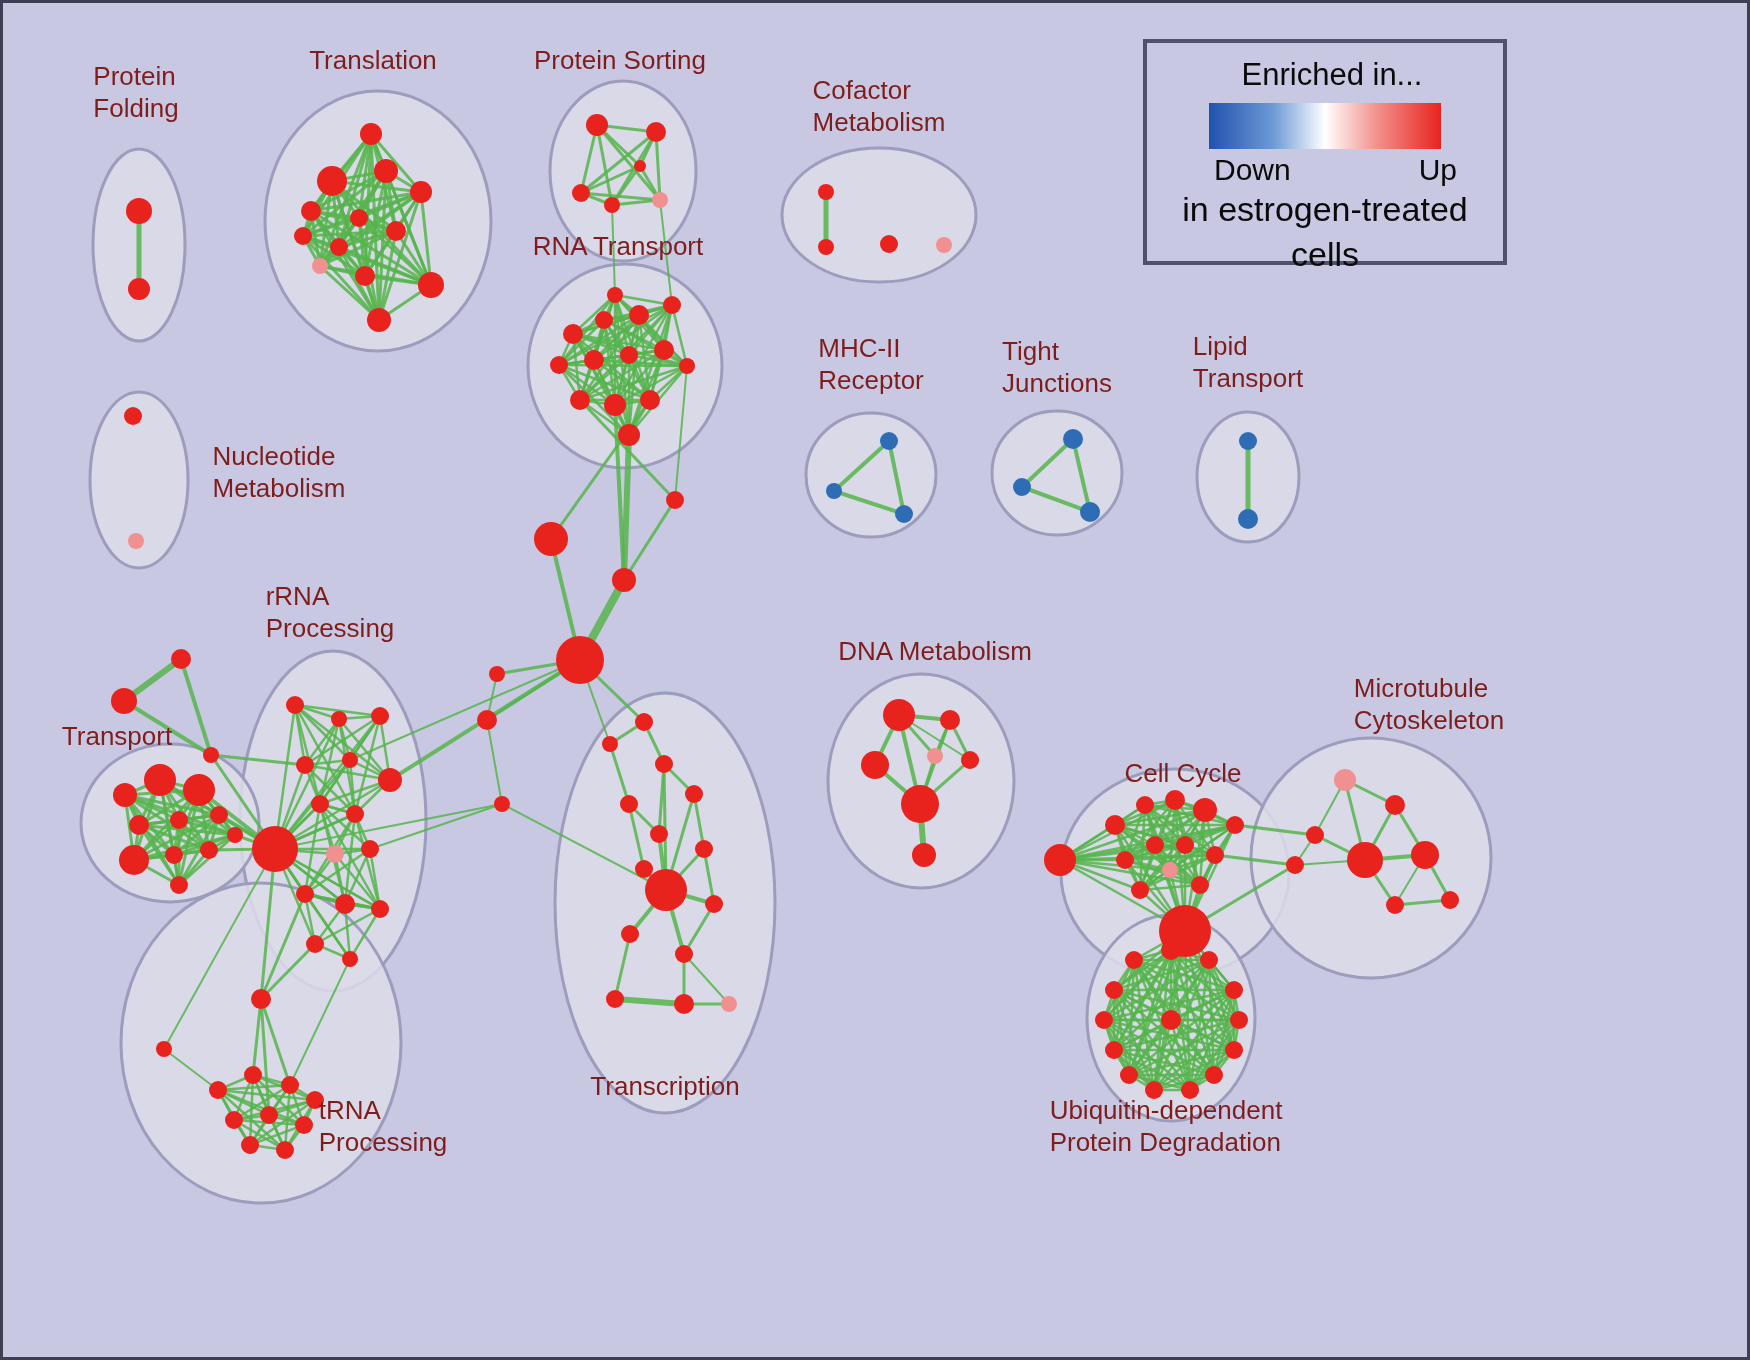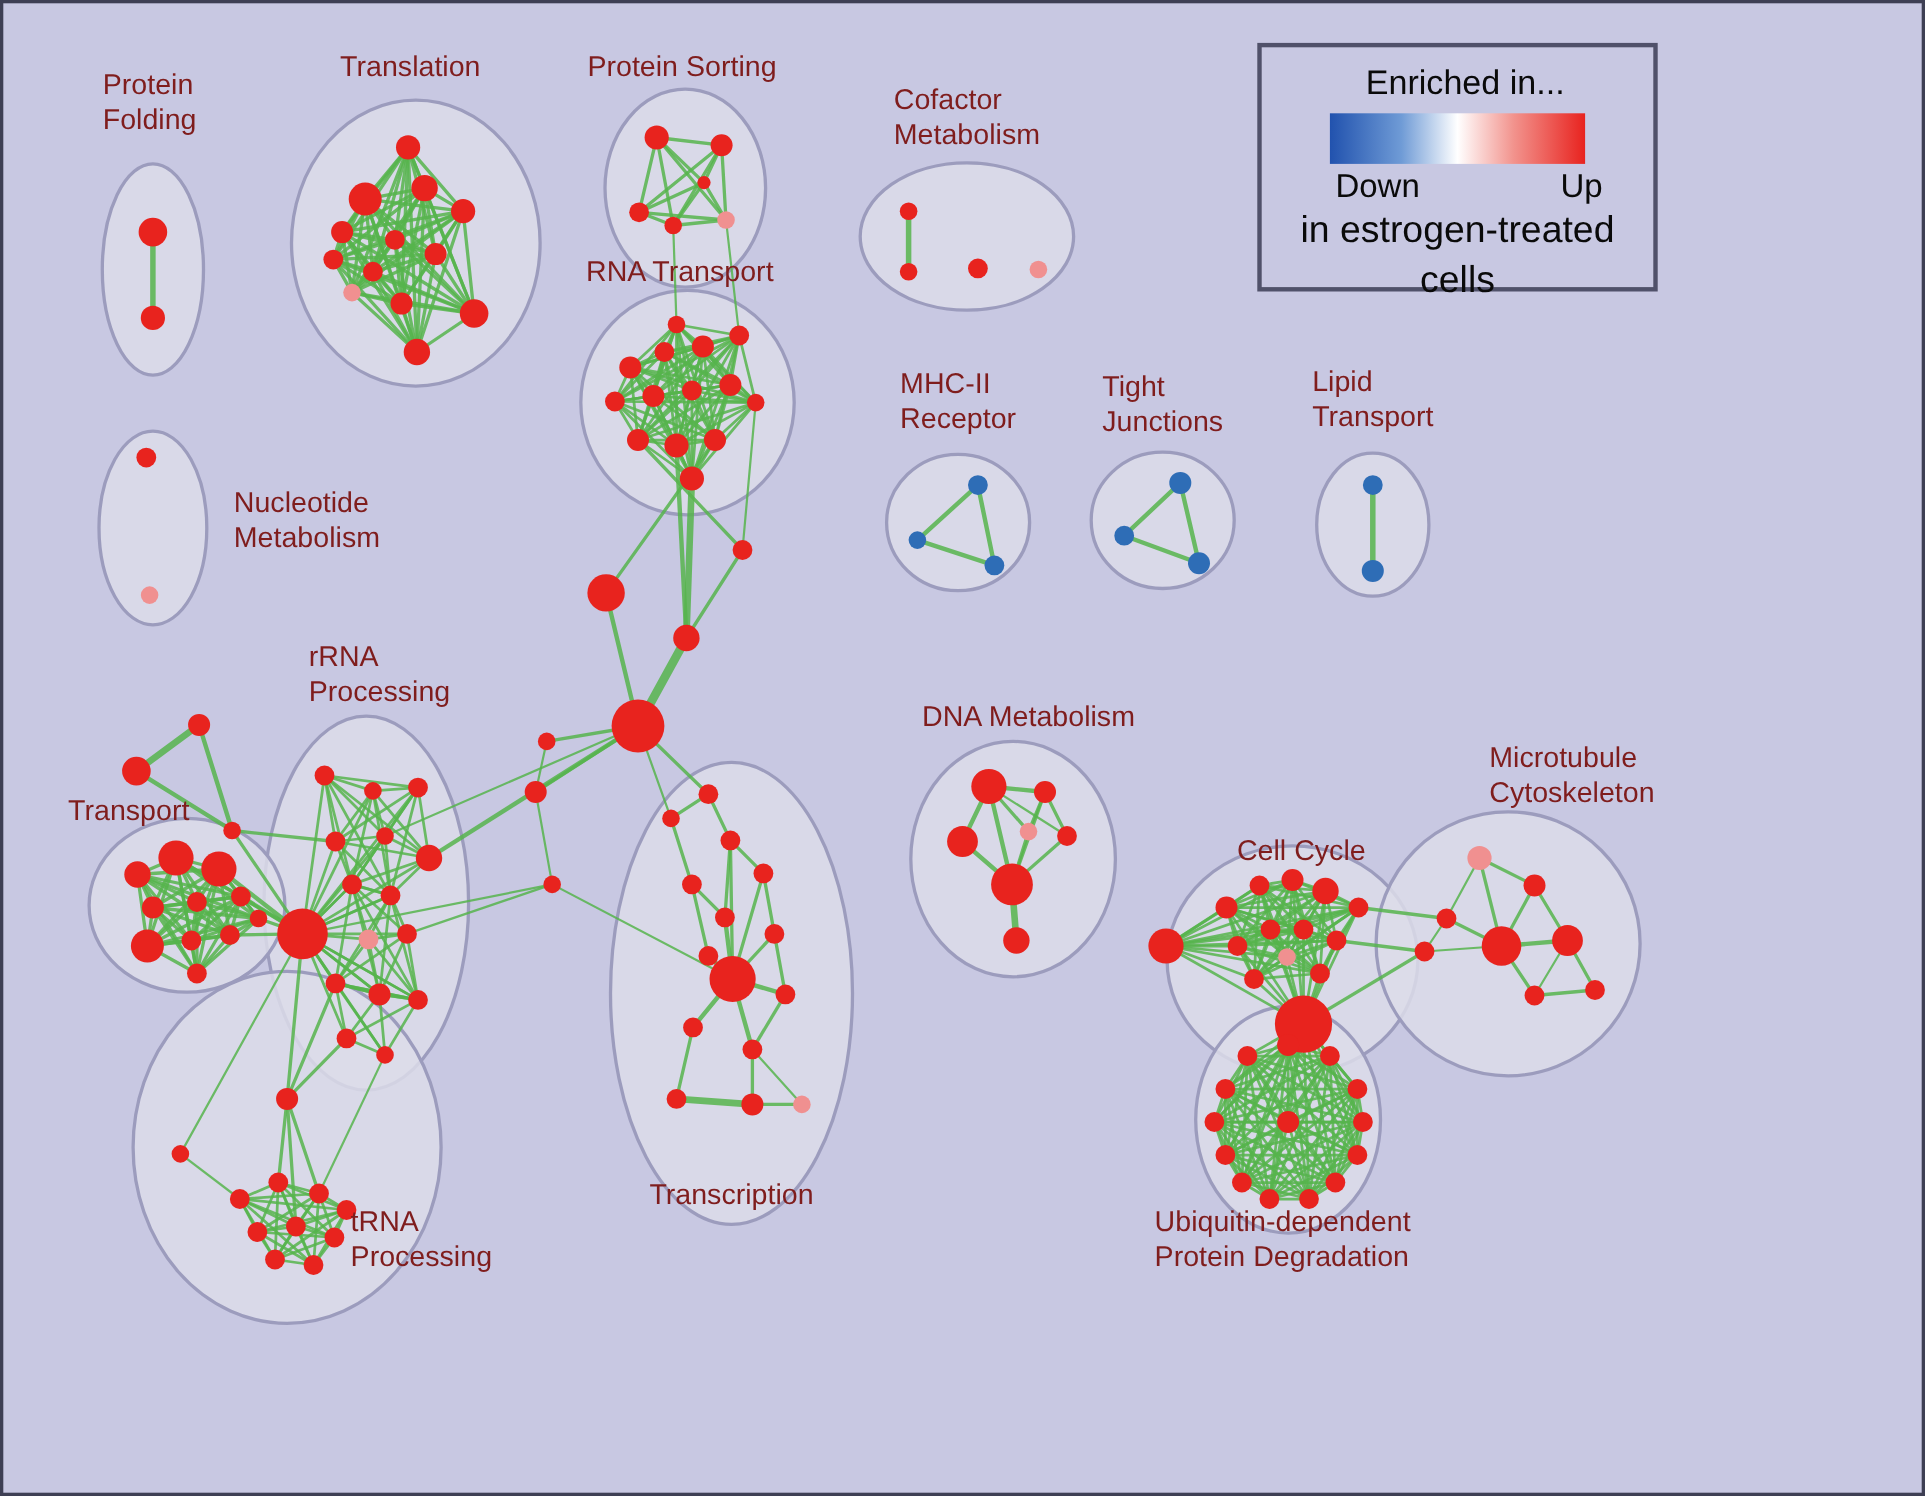--- a/index.html
+++ b/index.html
@@ -870,21 +870,21 @@
 Metabolism</div>
       <div class="clabel" style="left: 615px; top: 228px;">RNA Transport</div>
       <div class="clabel" style="left: 276px; top: 438px;">Nucleotide
 Metabolism</div>
       <div class="clabel" style="left: 868px; top: 330px;">MHC-II
 Receptor</div>
       <div class="clabel" style="left: 1054px; top: 333px;">Tight
 Junctions</div>
       <div class="clabel" style="left: 1245px; top: 328px;">Lipid
 Transport</div>
-      <div class="clabel" style="left: 327px; top: 578px; margin-left: 15px;">rRNA
+      <div class="clabel" style="left: 327px; top: 578px;">rRNA
 Processing</div>
       <div class="clabel" style="left: 114px; top: 718px;">Transport</div>
       <div class="clabel" style="left: 380px; top: 1092px;">tRNA
 Processing</div>
       <div class="clabel" style="left: 662px; top: 1068px;">Transcription</div>
       <div class="clabel" style="left: 932px; top: 633px;">DNA Metabolism</div>
       <div class="clabel" style="left: 1180px; top: 755px;">Cell Cycle</div>
       <div class="clabel" style="left: 1402px; top: 670px; margin-left: 24px;">Microtubule
 Cytoskeleton</div>
       <div class="clabel" style="left: 1163px; top: 1092px;">Ubiquitin-dependent

